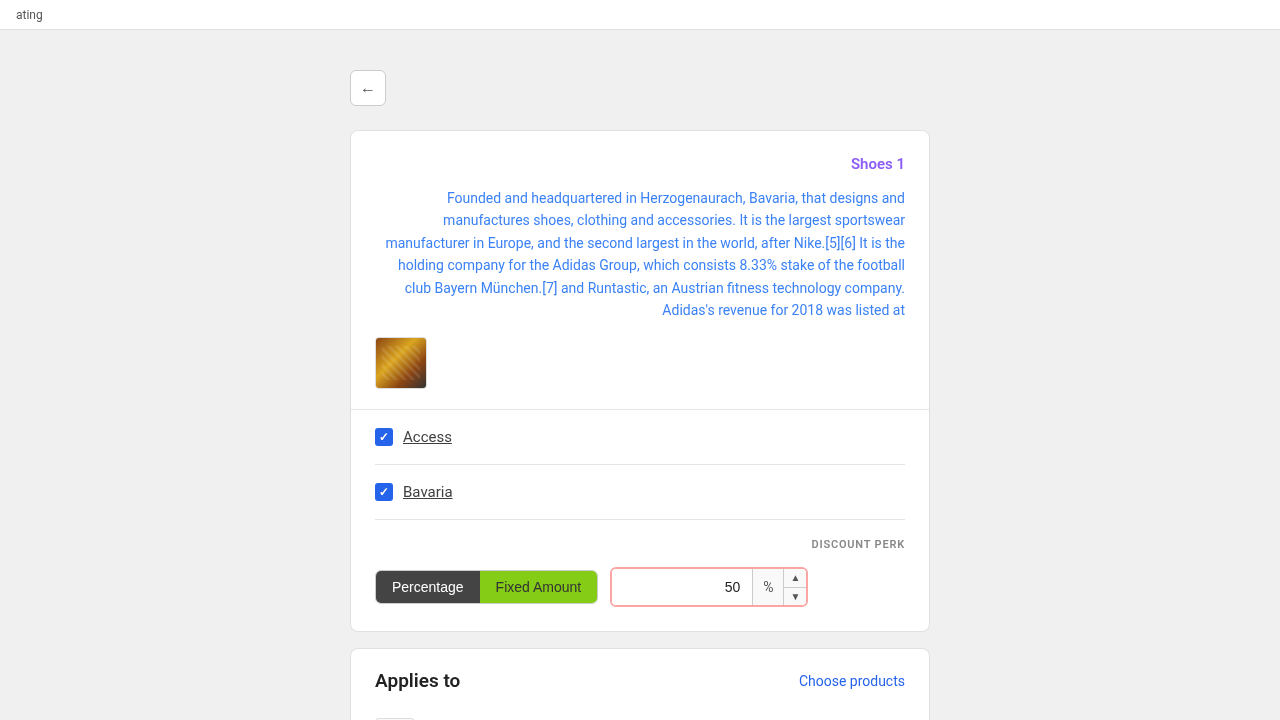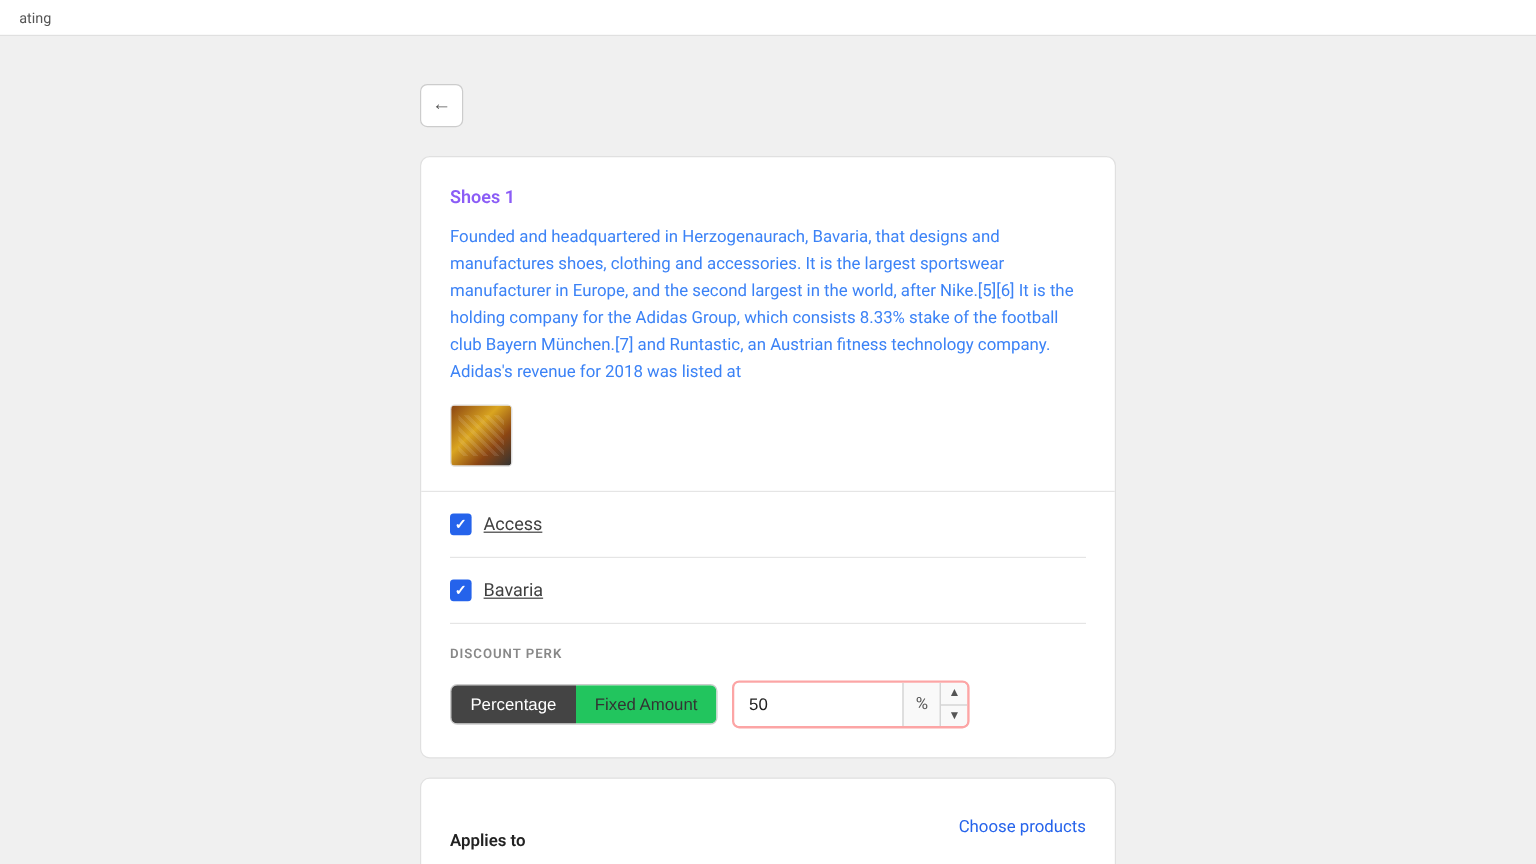--- a/index.html
+++ b/index.html
@@ -1,18 +1,19 @@
 <!DOCTYPE html>
 <html><head>
   <meta charset="utf-8">
   <style>
     * {
       box-sizing: border-box;
       margin: 0;
       padding: 0;
+      text-align: right;
     }
 
     body {
       font-family: -apple-system, BlinkMacSystemFont, 'Segoe UI', Roboto, Oxygen, sans-serif;
       background-color: #f0f0f0;
       min-height: 720px;
       width: 1280px;
       overflow-x: hidden;
     }
 
@@ -211,21 +212,21 @@
       cursor: pointer;
       transition: background 0.15s;
     }
 
     .toggle-btn.active {
       background: #444;
       color: #fff;
     }
 
     .toggle-btn:not(.active) {
-      background: #22c55e;
+      background: #84cc16;
       color: #333;
     }
 
     .number-input-container {
       display: flex;
       align-items: center;
       border: 2px solid #fca5a5;
       border-radius: 6px;
       overflow: hidden;
       height: 40px;
@@ -286,24 +287,23 @@
     }
 
     .applies-to-header {
       display: flex;
       align-items: center;
       justify-content: space-between;
       margin-bottom: 16px;
     }
 
     .applies-to-title {
-      font-size: 14px;
+      font-size: 19px;
       font-weight: 600;
       color: #222;
-      margin-top: 24px;
     }
 
     .choose-products-link {
       font-size: 14px;
       color: #2563eb;
       text-decoration: none;
       cursor: pointer;
     }
 
     .product-row {

